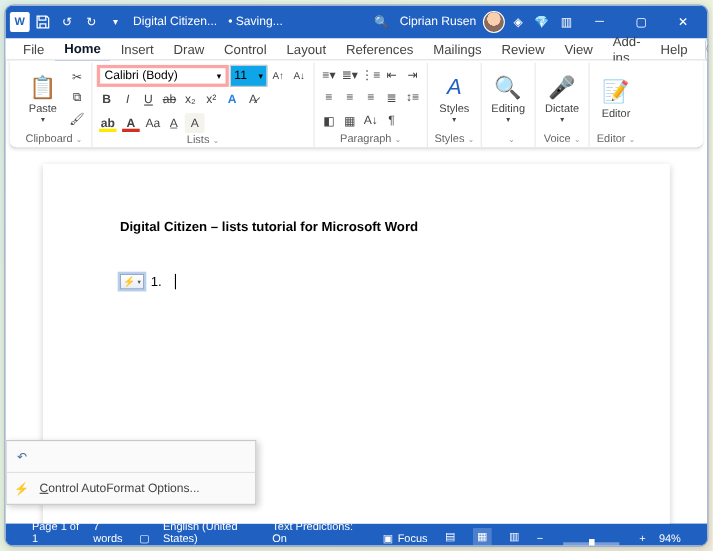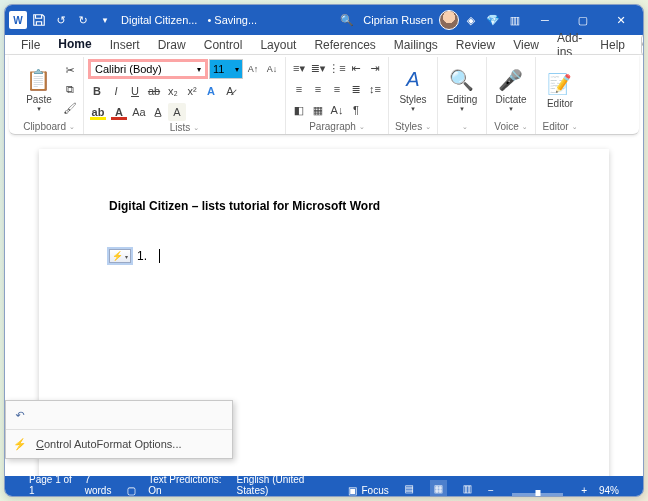--- a/index.html
+++ b/index.html
@@ -252,22 +252,22 @@
         <div class="mico">⚡</div>
         <span class="underline-first">Control AutoFormat Options...</span>
       </div>
     </div>
   </div>
 
   <div class="statusbar">
     <div class="sbitem">Page 1 of 1</div>
     <div class="sbitem">7 words</div>
     <div class="sbitem">▢</div>
+    <div class="sbitem">English (United States)</div>
     <div class="sbitem">Text Predictions: On</div>
-    <div class="sbitem">English (United States)</div>
     <div class="sbsp"></div>
     <div class="sbitem">
         <span>▣</span>
         <span>Focus</span>
       </div>
     <div class="viewbtn">▤</div>
     <div class="viewbtn" style="background:rgba(255,255,255,.2)">▦</div>
     <div class="viewbtn">▥</div>
     <div class="sbitem">−</div>
     <div class="zoomslider"></div>

